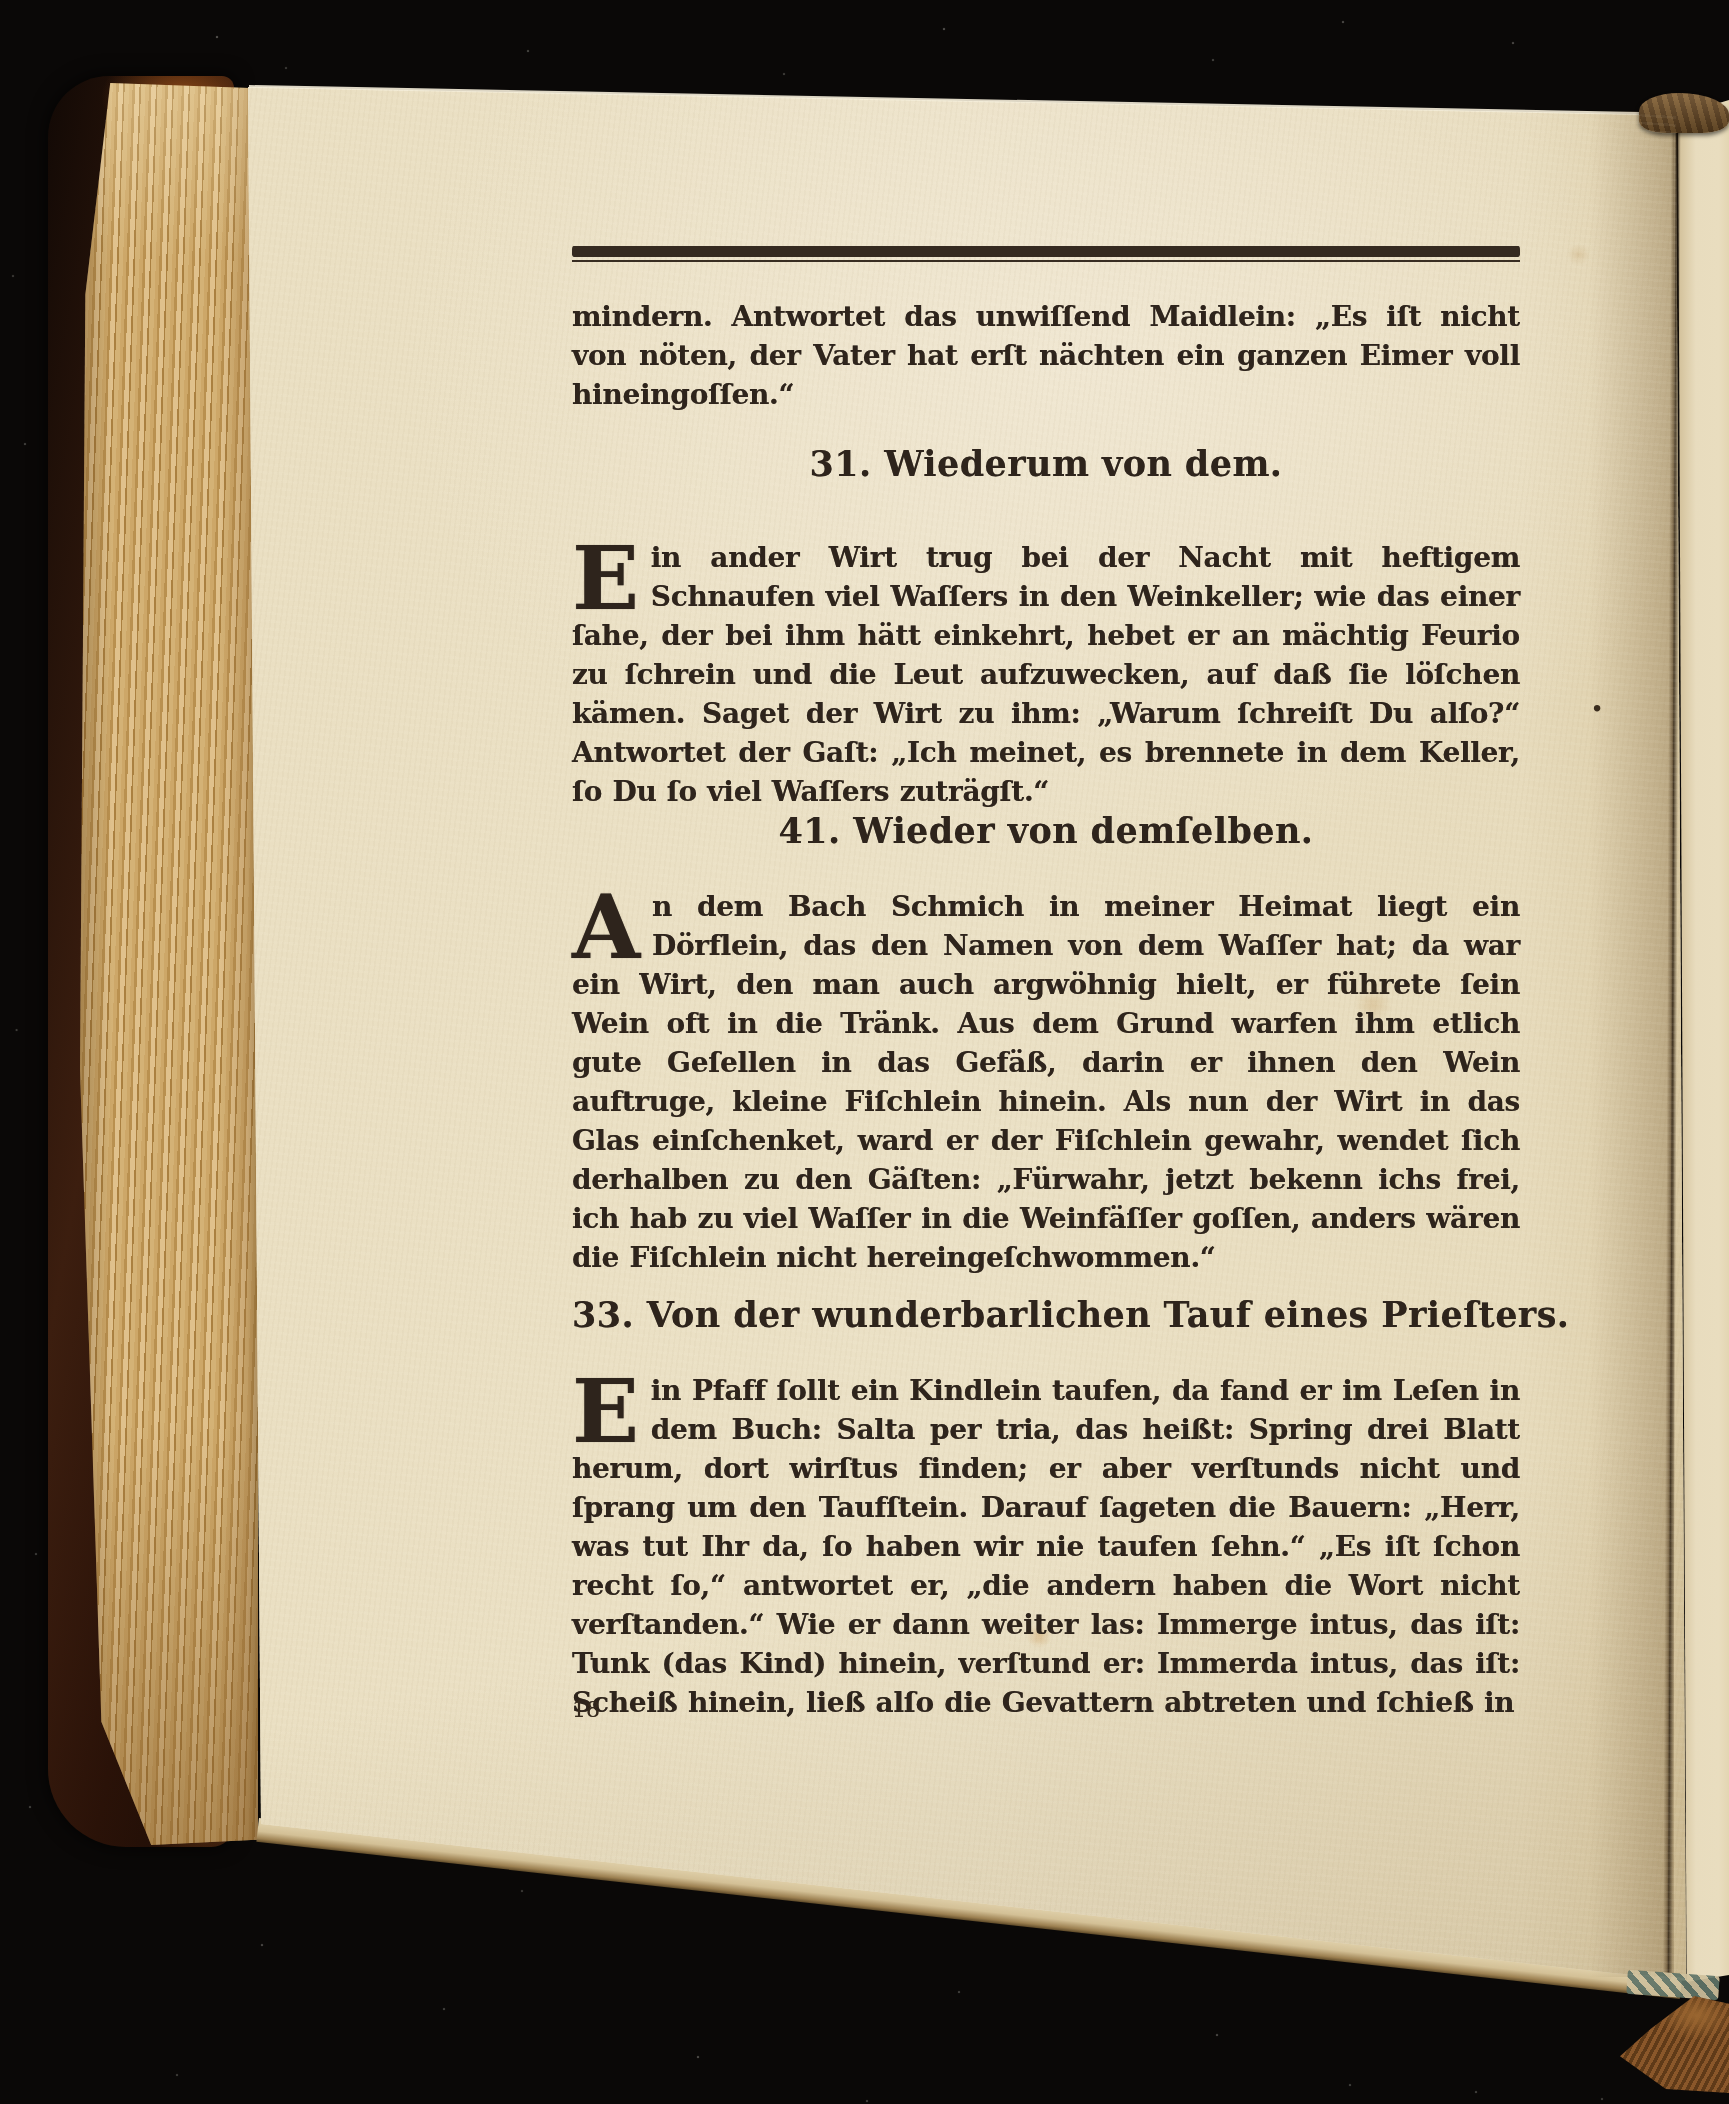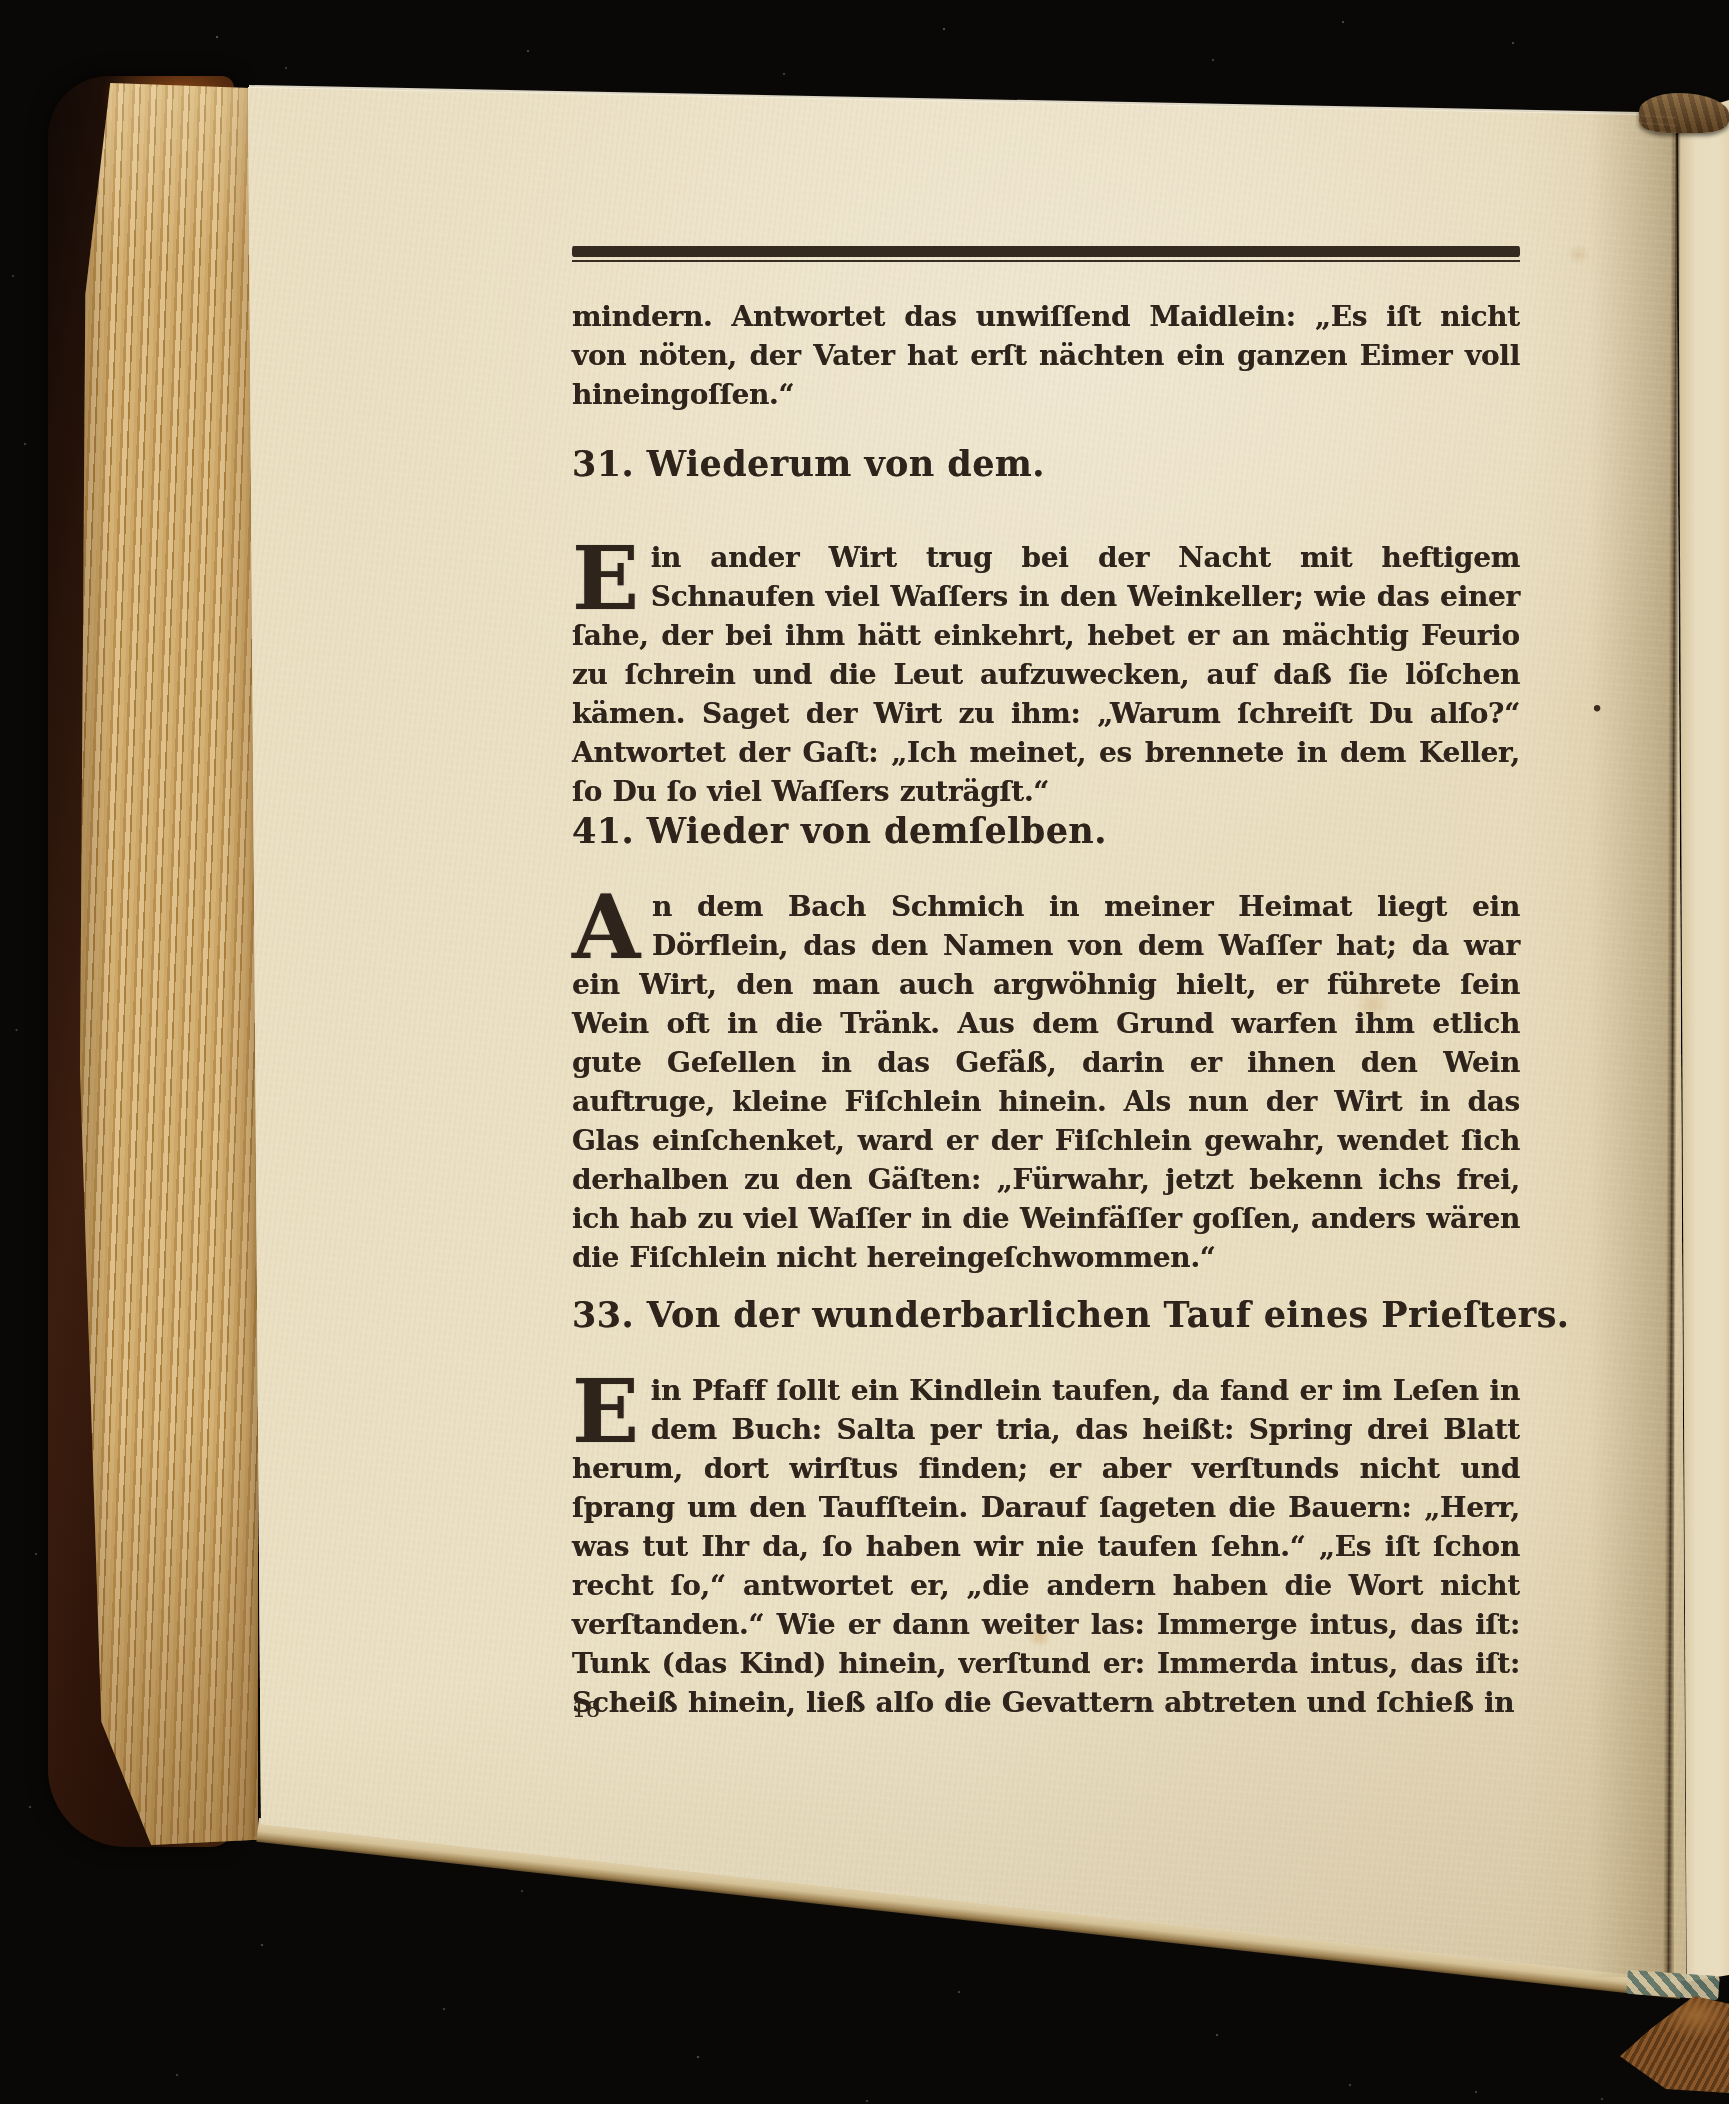--- a/index.html
+++ b/index.html
@@ -150,21 +150,21 @@
   .p33{top:1371px;}
 
   .dropcap{
     float:left;font-size:88px;line-height:80px;height:78px;
     padding:0 12px 0 0;font-weight:bold;
     text-shadow:0 0 0.9px rgba(46,36,28,.5);
   }
 
   .heading{
     position:absolute;left:572px;width:948px;margin:0;
-    font-size:35px;line-height:40px;font-weight:bold;text-align:left;
+    font-size:35px;line-height:40px;font-weight:bold;text-align:center;
     letter-spacing:0.4px;white-space:nowrap;
     text-shadow:0 0 0.5px rgba(46,36,28,.55);
   }
   .h31{top:444px;}
   .h32{top:811px;}
   .h33{top:1295px;}
 
   .pagenum{
     position:absolute;left:572px;top:1697px;
     font-size:22px;font-weight:normal;color:#35291d;

